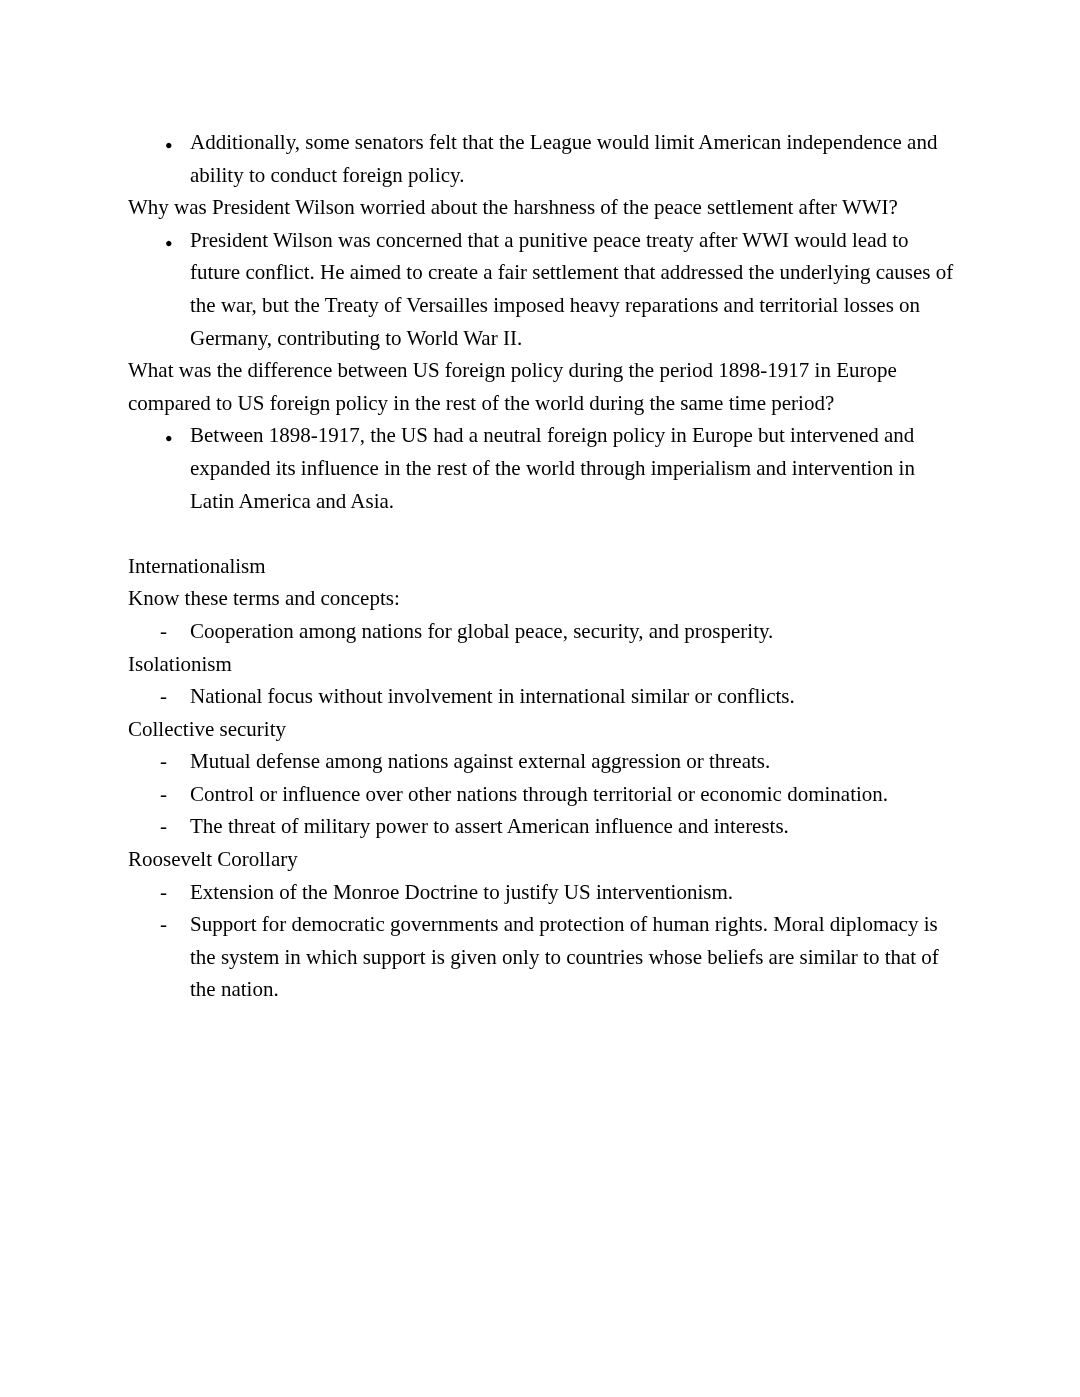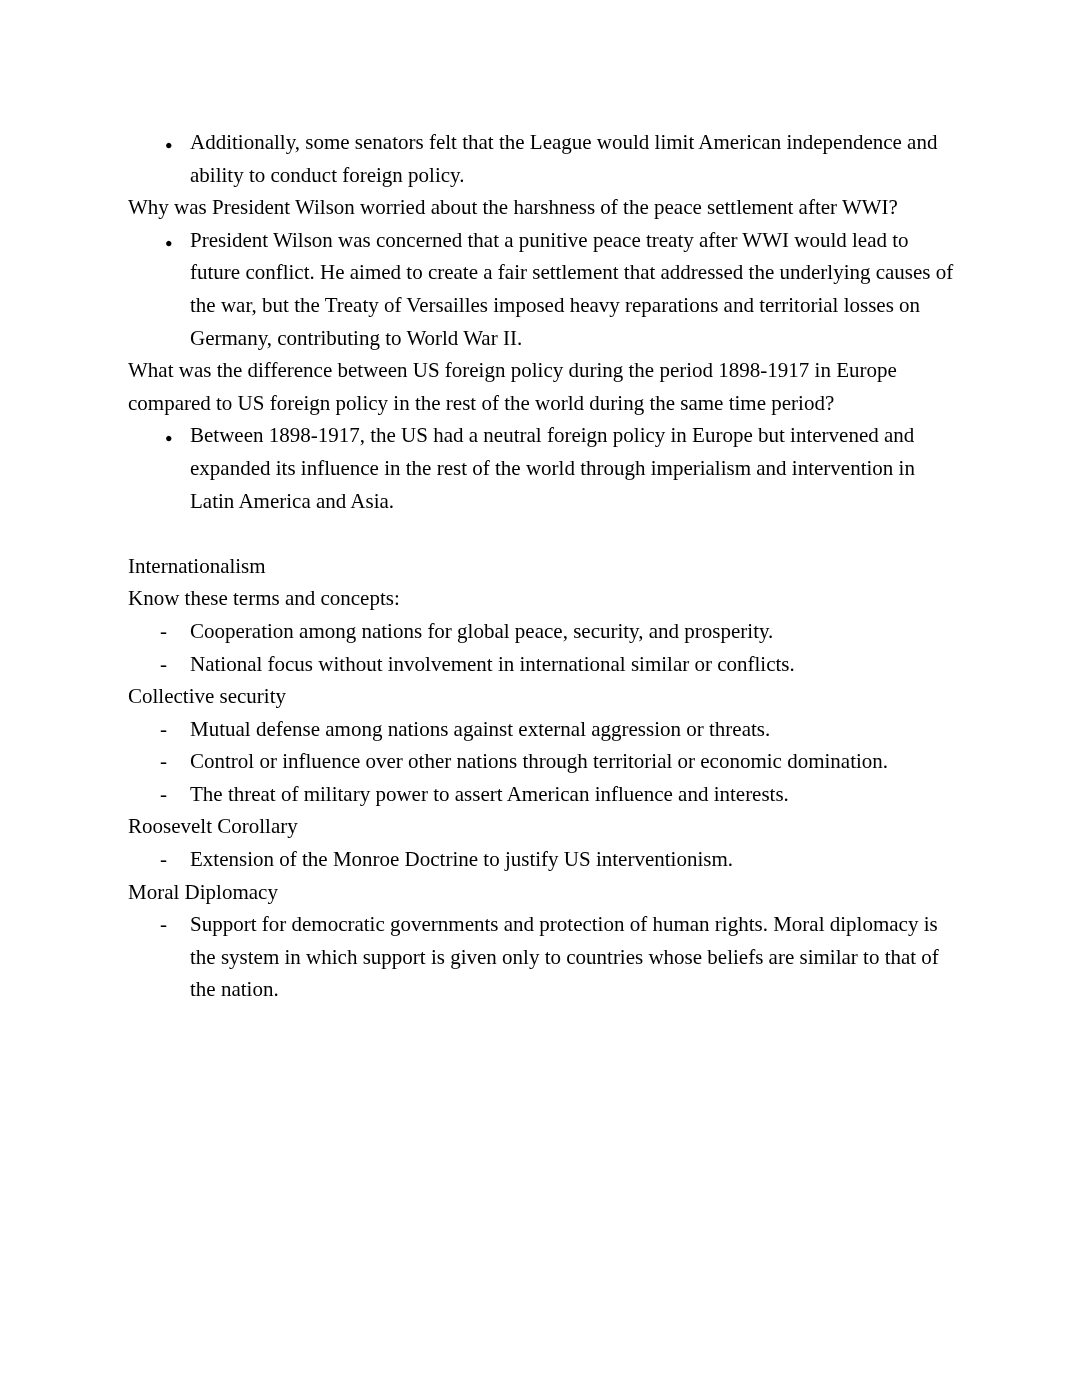--- a/index.html
+++ b/index.html
@@ -88,20 +88,23 @@
 
   <div class="block heading">
     <span class="txt">Know these terms and concepts:</span>
   </div>
 
   <div class="block dash">
     <span class="marker">-</span>
     <span class="txt">Cooperation among nations for global peace, security, and prosperity.</span>
   </div>
 
+  <div class="block heading">
+    <span class="txt">Isolationism</span>
+  </div>
 
   <div class="block dash">
     <span class="marker">-</span>
     <span class="txt">National focus without involvement in international similar or conflicts.</span>
   </div>
 
   <div class="block heading">
     <span class="txt">Collective security</span>
   </div>
 
@@ -124,22 +127,19 @@
 
   <div class="block heading">
     <span class="txt">Roosevelt Corollary</span>
   </div>
 
   <div class="block dash">
     <span class="marker">-</span>
     <span class="txt">Extension of the Monroe Doctrine to justify US interventionism.</span>
   </div>
 
-  <div class="block heading">
-    <span class="txt">Moral Diplomacy</span>
-  </div>
 
   <div class="block dash">
     <span class="marker">-</span>
     <span class="txt">Support for democratic governments and protection of human rights. Moral diplomacy is the system in which support is given only to countries whose beliefs are similar to that of the nation.</span>
   </div>
 </div>
 </div>
 
 </body></html>

